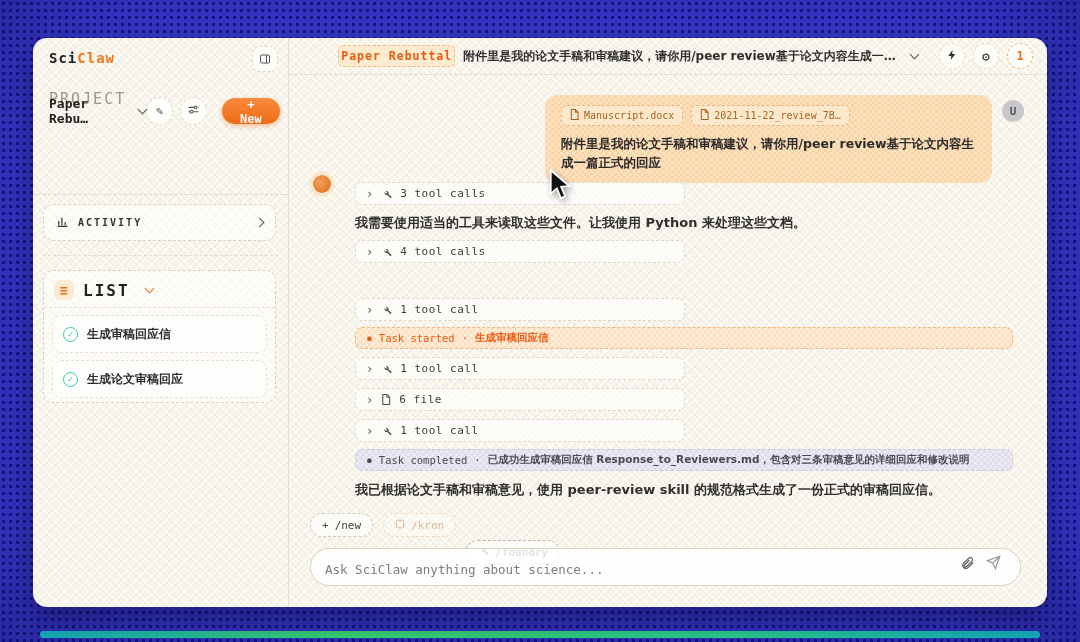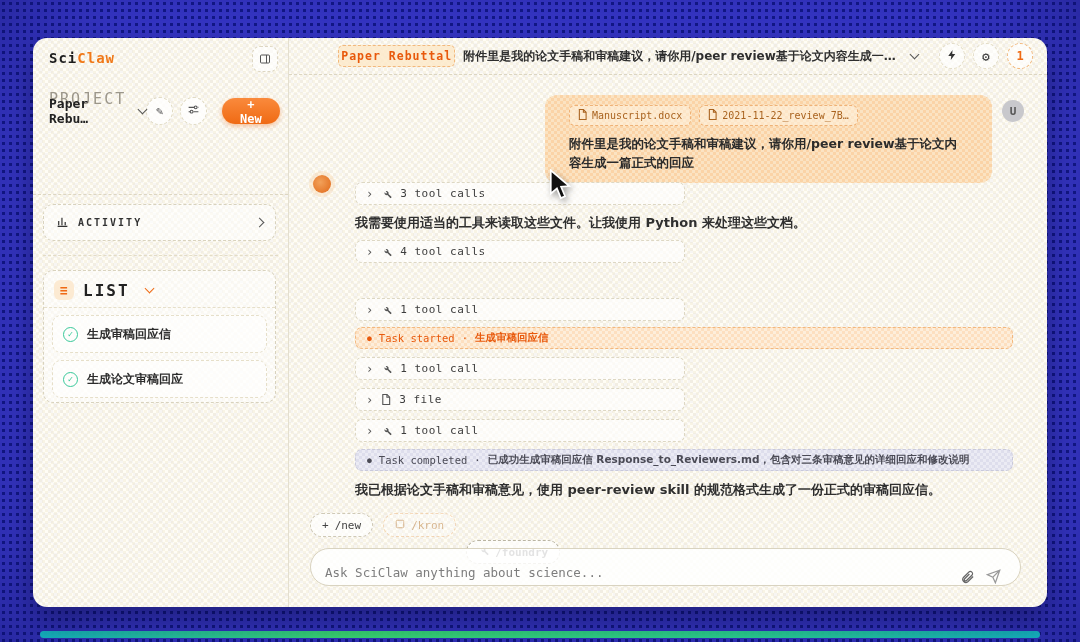--- a/index.html
+++ b/index.html
@@ -70,21 +70,21 @@
     display:flex; align-items:center; justify-content:center; gap:8px; padding:0 120px 0 40px; }
   .conv-badge { border:1px dashed #f2b87c; background:rgba(253,232,200,.8); color:#e8590c; font-size:11.5px;
     font-weight:bold; letter-spacing:1px; padding:3px 2px; border-radius:5px; white-space:nowrap; }
   .conv-title { font-size:12px; font-weight:600; color:#2e2e2e; max-width:470px; overflow:hidden;
     text-overflow:ellipsis; white-space:nowrap; font-family:"DejaVu Sans","Liberation Sans",sans-serif; }
   .hdr-icons { position:absolute; right:14px; top:5px; display:flex; gap:8px; align-items:center; }
   .hdr-btn { width:26px; height:26px; border:1px dashed #e2dcc6; border-radius:50%; background:rgba(255,255,255,.7);
     display:flex; align-items:center; justify-content:center; cursor:pointer; font-size:13px; color:#333; }
   .notif { border-color:#f2b87c; color:#ef6a14; font-size:12px; font-weight:bold; }
 
-  .user-bubble { position:absolute; left:256px; top:57px; width:447px; border-radius:12px; padding:10px 24px;
+  .user-bubble { position:absolute; left:256px; top:57px; width:447px; border-radius:12px; padding:10px 16px;
     background-color:#fbe3c2;
     background-image:repeating-conic-gradient(rgba(250,170,95,.28) 0% 25%, transparent 0% 50%);
     background-size:6px 6px; }
   .attach-row { display:flex; gap:8px; margin-bottom:9px; }
   .attach-chip { display:flex; align-items:center; gap:5px; border:1px dashed #eeb277; background:rgba(255,244,225,.55);
     color:#a9631f; font-size:10px; padding:3px 8px; border-radius:6px; cursor:pointer; max-width:170px;
     overflow:hidden; white-space:nowrap; text-overflow:ellipsis; }
   .user-text { font-size:12.5px; font-weight:bold; color:#2b2b2b; line-height:1.5;
     font-family:"DejaVu Sans","Liberation Sans",sans-serif; }
   .user-avatar { position:absolute; left:713px; top:62px; width:22px; height:22px; border-radius:50%;
@@ -106,21 +106,21 @@
   .banner-done { border:1px dashed #c9c9da; color:#4a4a55; background-color:#ebebf4;
     background-image:repeating-conic-gradient(rgba(160,160,200,.18) 0% 25%, transparent 0% 50%); background-size:6px 6px; }
   .banner .cjk { font-family:"DejaVu Sans","Liberation Sans",sans-serif; font-weight:600; }
 
   .chips { position:absolute; left:21px; top:475px; display:flex; gap:10px; }
   .chip { display:flex; align-items:center; gap:6px; height:24px; padding:0 11px; border-radius:12px;
     border:1px dashed #cfc9b6; background:rgba(255,255,255,.7); font-size:11px; color:#444; cursor:pointer; }
   .chip.faded { opacity:.45; border-color:#eeb277; color:#b06a1f; }
   .chip.strong { border-color:#b9b4a2; font-weight:bold;margin-top:27px; }
   .composer { position:absolute; left:21px; top:510px; width:711px; height:38px; border:1px solid #d9d3c0;
-    border-radius:19px; background:rgba(255,255,255,.85); display:flex; align-items:flex-start; padding:16px 14px; }
+    border-radius:19px; background:rgba(255,255,255,.85); display:flex; align-items:flex-end; padding:8px 14px; }
   .composer input { flex:1; border:none; outline:none; background:transparent; font-size:12.5px; color:#333;
     font-family:inherit; }
   .composer input::placeholder { color:#7d7d7d; }
   .composer .cbtn { width:26px; height:26px; display:flex; align-items:center; justify-content:center; cursor:pointer; }
 
   .cursor { position:absolute; left:259px; top:131px; z-index:5; filter:drop-shadow(2px 3px 3px rgba(0,0,0,.35)); }
 </style>
 </head>
 <body>
 
@@ -275,21 +275,21 @@
             </svg></span>
         <span class="tool-label">1 tool call</span>
       </div>
 
       <div class="tool-row" style="top:350px;">
         <span class="tool-chev">›</span>
         <span><svg width="10" height="11" viewBox="0 0 20 24" fill="none" stroke="#555" stroke-width="2.4">
               <path d="M3 1h9l6 6v16H3z"></path>
               <path d="M12 1v6h6"></path>
             </svg></span>
-        <span class="tool-label">3 file</span>
+        <span class="tool-label">6 file</span>
       </div>
 
       <div class="tool-row" style="top:381px;">
         <span class="tool-chev">›</span>
         <span><svg width="11" height="11" viewBox="0 0 24 24">
               <path fill="#555" d="M22.7 19.3l-6.4-6.4c.6-1.6.3-3.5-1-4.8-1.4-1.4-3.4-1.7-5.1-.9l3 3-2.1 2.1-3-3c-.8 1.7-.5 3.7.9 5.1 1.3 1.3 3.2 1.6 4.8 1l6.4 6.4c.4.4 1 .4 1.4 0l1.1-1.1c.4-.4.4-1 0-1.4z"></path>
             </svg></span>
         <span class="tool-label">1 tool call</span>
       </div>
 

